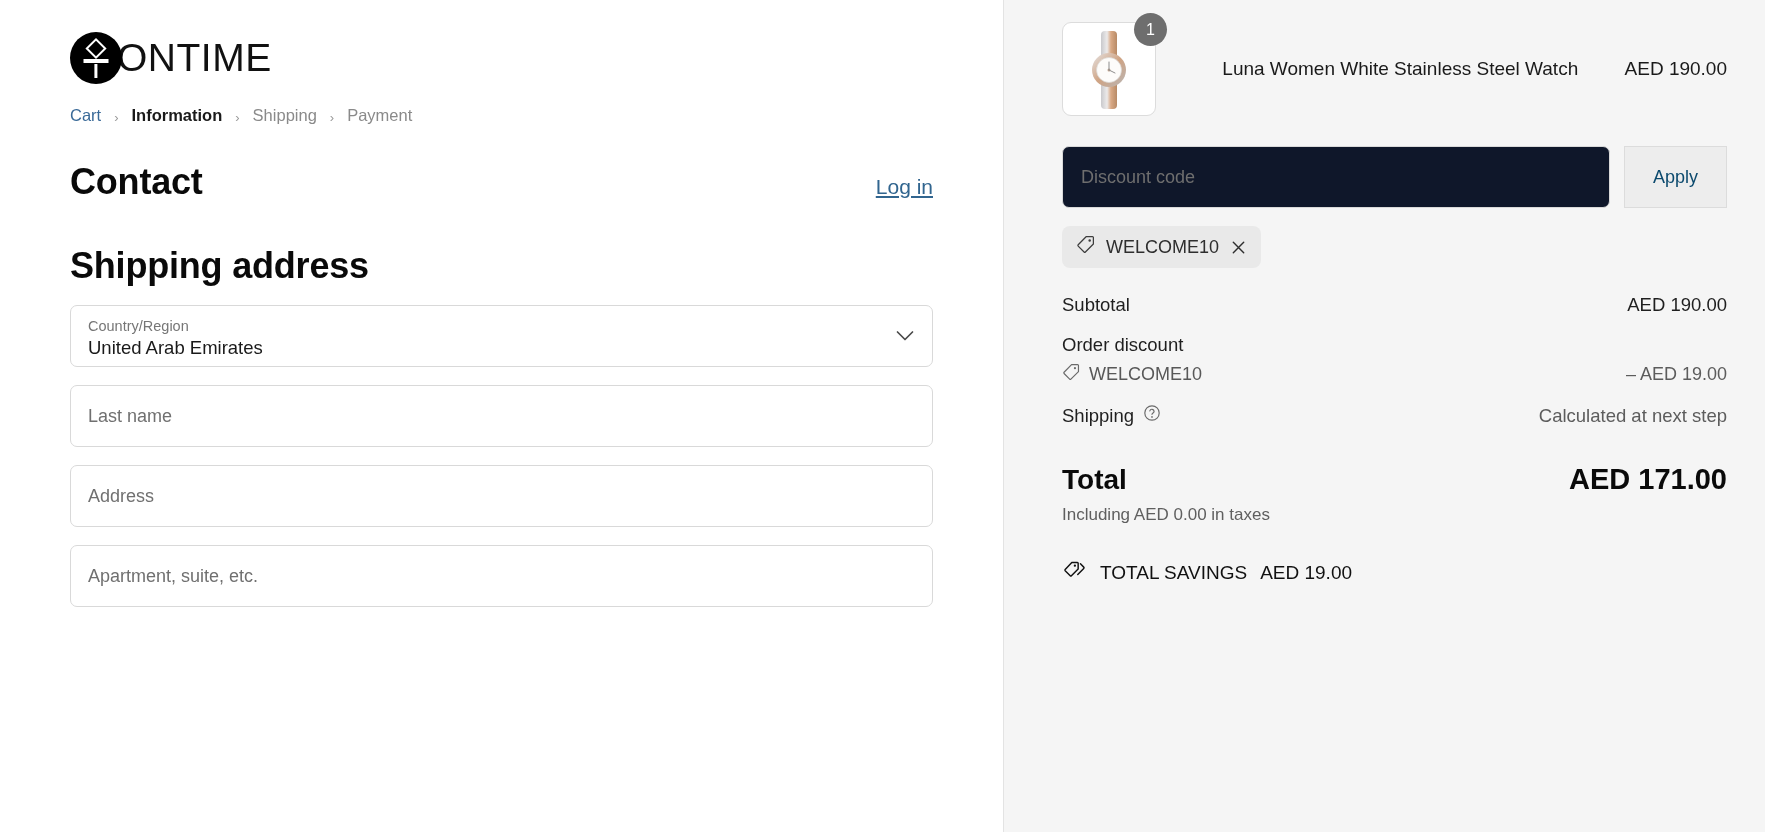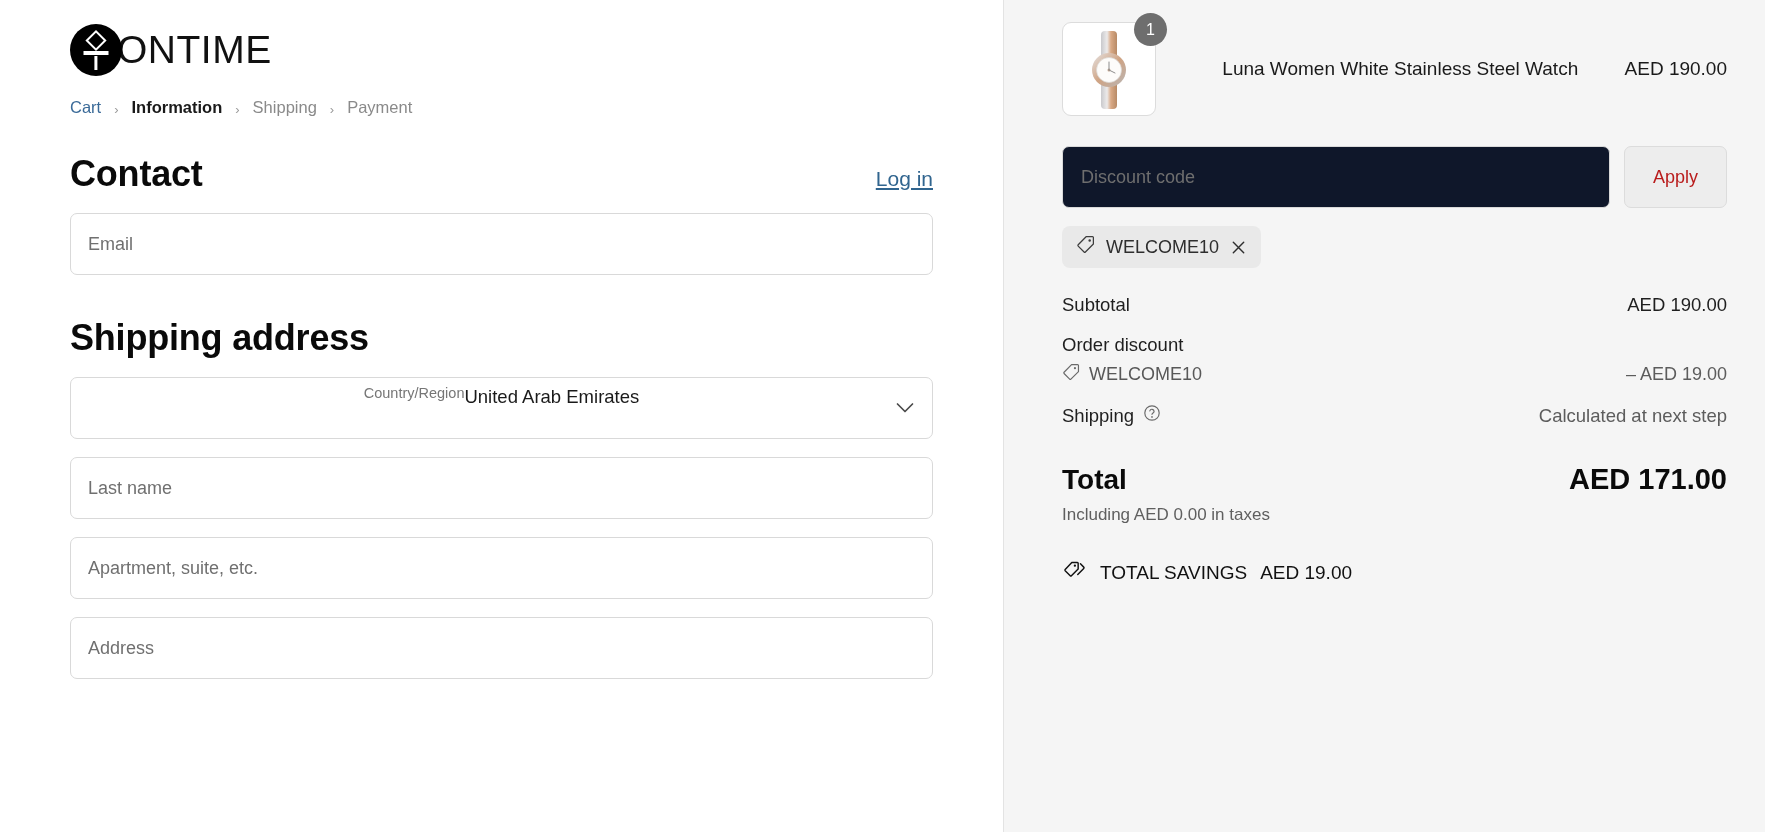--- a/index.html
+++ b/index.html
@@ -10,21 +10,21 @@
     overflow: hidden;
     -webkit-font-smoothing: antialiased;
   }
   .page { display: flex; width: 1765px; height: 832px; }
 
   
   .left {
     width: 1004px; height: 832px;
     background: #ffffff;
     border-right: 1px solid #e3e3e3;
-    padding: 4px 70px;
+    padding: 12px 70px;
     position: relative;
   }
   .logo-row { display: flex; align-items: center; padding-top: 18px; height: 74px; }
   .logo-mark {
     width: 52px; height: 52px; border-radius: 50%;
     background: #000000;
     position: relative; flex: 0 0 auto;
   }
   .logo-diamond {
     position: absolute; left: 50%; top: 9px;
@@ -64,21 +64,21 @@
   .login-link { font-size: 21px; color: #31658f; text-decoration: underline; }
 
   .field {
     margin-top: 18px; height: 62px;
     border: 1px solid #d9d9d9; border-radius: 7px;
     background: #ffffff;
     display: flex; align-items: center;
     padding: 0 17px;
     font-size: 18px; color: #707070;
   }
-  .field.select { flex-direction: row; align-items: flex-start; justify-content: center; position: relative; padding-top: 6px; }
+  .field.select { flex-direction: column; align-items: flex-start; justify-content: center; position: relative; padding-top: 6px; }
   .float-label { font-size: 14.5px; color: #767676; line-height: 1.25; }
   .select-value { font-size: 18.5px; color: #1a1a1a; line-height: 1.35; margin-top: 1px; }
   .chevron { position: absolute; right: 18px; top: 50%; transform: translateY(-50%); }
 
   .checkbox-row { display: flex; align-items: center; gap: 16px; margin-top: 22px; }
   .checkbox {
     width: 26px; height: 26px; border-radius: 5px; background: #1874b8;
     display: flex; align-items: center; justify-content: center; flex: 0 0 auto;
   }
   .checkbox-label { font-size: 18.5px; color: #1a1a1a; }
@@ -109,24 +109,24 @@
   .item-price { font-size: 19px; color: #1a1a1a; white-space: nowrap; }
 
   .discount-row { display: flex; gap: 14px; margin-top: 30px; }
   .discount-input {
     flex: 1; height: 62px; background: #0f172a;
     border: 1px solid #d9d9d9; border-radius: 7px;
     display: flex; align-items: center; padding: 0 18px;
     font-size: 18px; color: #6e6e6e;
   }
   .apply-btn {
-    width: 103px; height: 62px; border-radius: 7px;
+    width: 103px; height: 62px; border-radius: 0;
     background: #ededed; border: 1px solid #dcdcdc;
     display: flex; align-items: center; justify-content: center;
-    font-size: 18px; color: #b91c1c;
+    font-size: 18px; color: #0c4a6e;
   }
   .code-chip {
     display: inline-flex; align-items: center; gap: 11px;
     background: #e9e9e9; border-radius: 8px;
     padding: 9px 14px; margin-top: 18px;
     font-size: 18px; color: #2e2e2e;
   }
   .chip-x { cursor: pointer; display: flex; align-items: center; }
 
   .summary { margin-top: 26px; }
@@ -169,23 +169,20 @@
       <span class="bc-muted">Shipping</span>
       <span class="bc-sep">›</span>
       <span class="bc-muted">Payment</span>
     </div>
 
     <div class="contact-head">
       <div class="section-title">Contact</div>
       <a class="login-link">Log in</a>
     </div>
 
-    <div class="field">
-      <span>Email</span>
-    </div>
 
 
     <div class="section-title shipping-title">Shipping address</div>
 
     <div class="field select">
       <span class="float-label">Country/Region</span>
       <span class="select-value">United Arab Emirates</span>
       <span class="chevron">
         <svg width="18" height="11" viewBox="0 0 18 11">
           <path d="M1.5 1.5 L9 9 L16.5 1.5" fill="none" stroke="#4a4a4a" stroke-width="1.7" stroke-linecap="round" stroke-linejoin="round"></path>
@@ -193,25 +190,25 @@
       </span>
     </div>
 
     <div class="row2">
       <div class="field">
         <span>Last name</span>
       </div>
     </div>
 
     <div class="field">
+      <span>Address</span>
+    </div>
+
+    <div class="field">
       <span>Apartment, suite, etc.</span>
-    </div>
-
-    <div class="field">
-      <span>Address</span>
     </div>
   </div>
 
   <div class="right">
 
     <div class="line-item">
       <div class="thumb-wrap">
         <div class="thumb">
           <svg width="92" height="92" viewBox="0 0 92 92">
             <defs>

